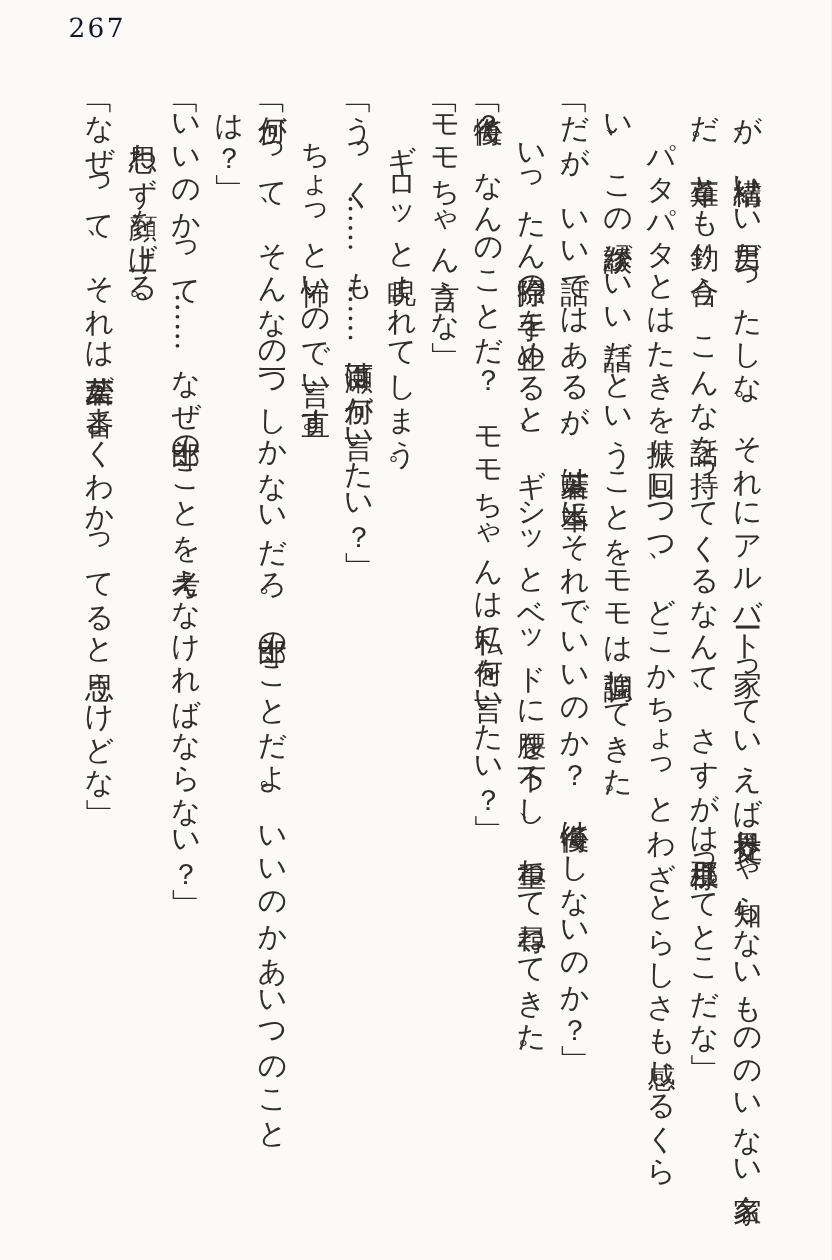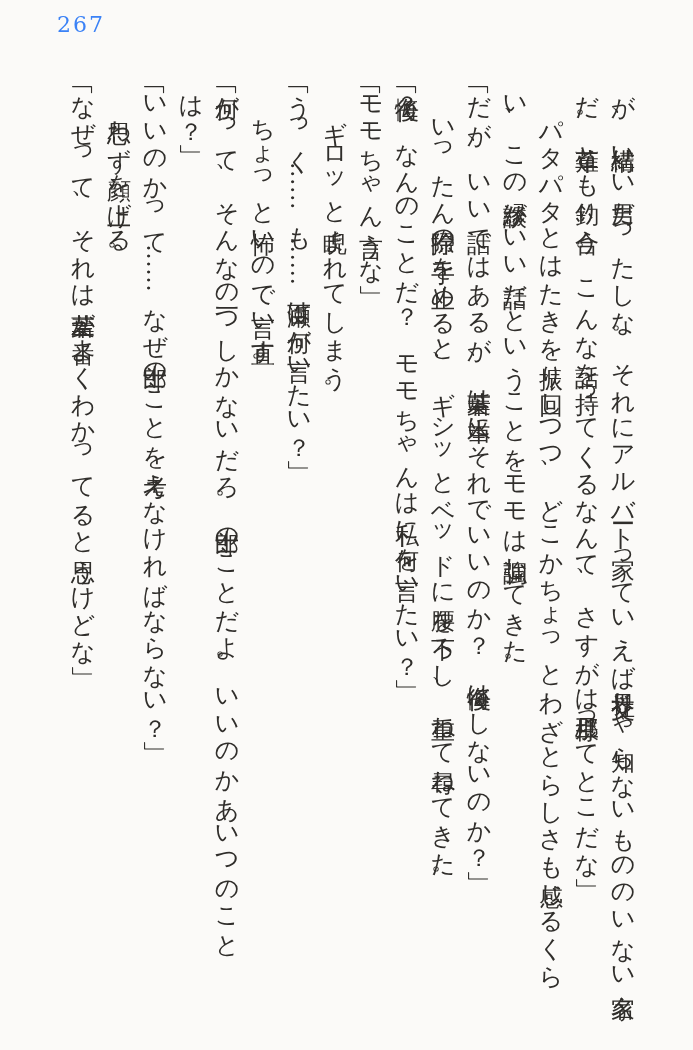--- a/index.html
+++ b/index.html
@@ -14,21 +14,21 @@
     background: #fbfaf8;
     overflow: hidden;
     font-family: "DejaVu Serif", "Liberation Serif", serif;
   }
   .page-number {
     position: absolute;
     top: 12px;
     left: 57px;
     font-size: 22px;
     letter-spacing: 2px;
-    color: #3b82f6;
+    color: #0f172a;
     font-family: "DejaVu Serif", "Liberation Serif", serif;
     text-align: center;
   }
   .text-block {
     position: absolute;
     top: 79px;
     right: 52px;
     height: 916px;
     writing-mode: vertical-rl;
     text-orientation: mixed;

